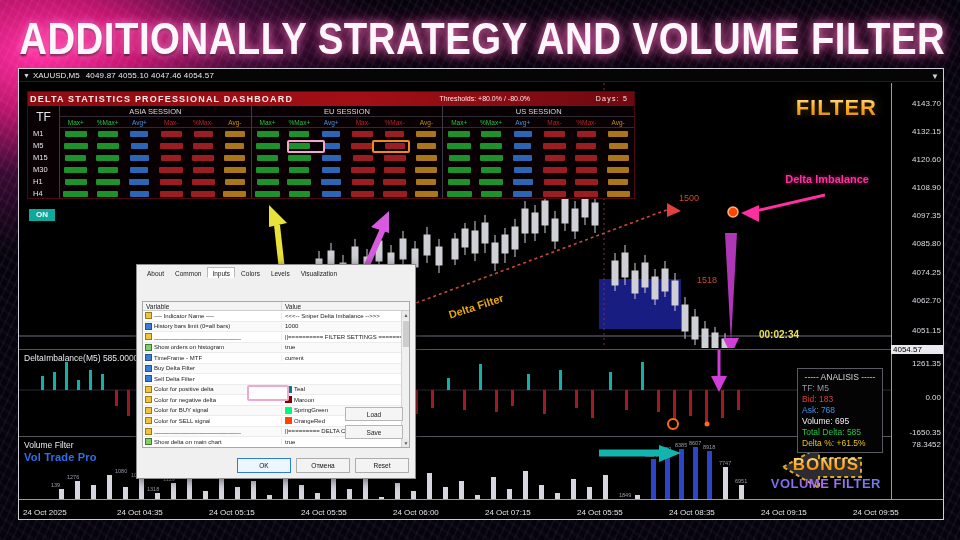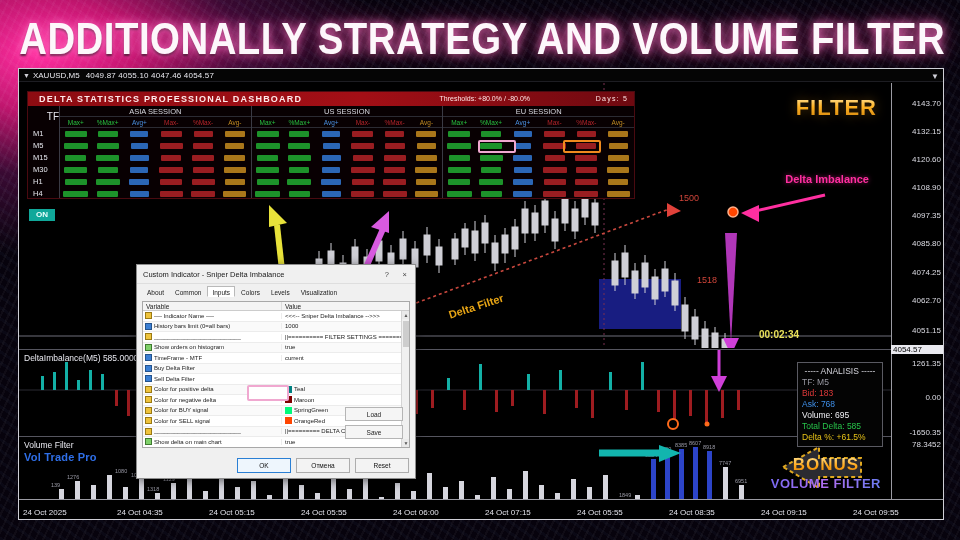--- a/index.html
+++ b/index.html
@@ -77,39 +77,39 @@
   .ttick { position:absolute; bottom:2px; color:#e2e2ea; font-size:8px; white-space:nowrap; }
 
   
   #dash {
     position:absolute; left:8px; top:8px; width:608px; height:108px;
     background:#080002; border:1px solid #4a0a10;
   }
   #dashtitle {
     height:14px; background:linear-gradient(90deg,#8d0c12,#a30f16 55%,#6e0910);
     color:#ffe9ea; font-size:9px; font-weight:bold; line-height:14px;
-    letter-spacing:1.2px; padding-left:11px; position:relative;
+    letter-spacing:1.2px; padding-left:2px; position:relative;
   }
   #dashthresh {
     position:absolute; right:104px; top:0; font-size:7px; font-weight:normal;
     letter-spacing:0; color:#ffe6e6;
   }
   #dashdays { position:absolute; right:6px; top:0; font-size:7px; font-weight:normal; color:#ffe6e6; }
   #dashgrid { position:absolute; left:0; top:14px; right:0; bottom:0; display:flex; }
   .tfcol { width:32px; border-right:1px solid #3a3a44; }
   .sess { flex:1; border-right:1px solid #3a3a44; position:relative; }
   .sess:last-child { border-right:none; }
   .sesshdr {
     height:11px; text-align:center; color:#d8d8e0; font-size:7.5px; line-height:11px;
     border-bottom:1px solid #2b2b33;
   }
   .colhdr { display:flex; height:11px; border-bottom:1px solid #2b2b33; }
   .colhdr span { flex:1; text-align:center; font-size:6.5px; line-height:11px; }
   .ch-g { color:#28c040; } .ch-b { color:#4a8fe0; } .ch-r { color:#b8242b; } .ch-o { color:#c08a22; }
-  .tfhdr { height:22px; color:#e6e6ee; font-size:10px; line-height:22px; text-align:right; }
+  .tfhdr { height:22px; color:#e6e6ee; font-size:12px; line-height:22px; text-align:center; }
   .tfrow { height:12px; color:#e6e6ee; font-size:7.5px; line-height:12px; padding-left:5px; }
   .drow { display:flex; height:12px; align-items:center; }
   .cell { flex:1; display:flex; justify-content:center; }
   .pill { height:6px; border-radius:1px; opacity:.92; }
   .p-g { background:#1f9e2e; } .p-b { background:#2f6fc4; }
   .p-r { background:#a61f24; } .p-o { background:#b8801c; }
   .hl-pink { position:absolute; border:2px solid #f0a8d0; border-radius:2px; }
   .hl-orange { position:absolute; border:2px solid #f08a1e; border-radius:2px; }
 
   #onbtn {
@@ -141,21 +141,21 @@
 
   
   .anno { position:absolute; font-weight:bold; white-space:nowrap; z-index:9; }
   #anno-di { color:#ff2fa0; font-size:11px; text-shadow:0 0 5px rgba(255,47,160,.6); }
   #anno-df { color:#e8a515; font-size:11px; transform:rotate(-18deg); transform-origin:left center;
              text-shadow:0 0 4px rgba(0,0,0,.9); }
   #countdown { color:#e8e05a; font-size:10px; }
 
   
   #analysis {
-    position:absolute; right:60px; top:279px; width:86px;
+    position:absolute; right:60px; top:285px; width:86px;
     background:#040404; border:1px solid #5a5a62; padding:3px 4px;
     font-size:8.5px; line-height:11px; z-index:8;
   }
   #analysis .t { color:#d4d4dc; text-align:center; }
   .a-tf { color:#9a9aa4; } .a-bid { color:#e03a3a; } .a-ask { color:#3f8fe8; }
   .a-vol { color:#f0f0f5; } .a-td { color:#27c44a; } .a-dp { color:#e8c318; }
 
   
   #bonus {
     position:absolute; right:62px; bottom:28px; text-align:center; z-index:8;
@@ -701,20 +701,154 @@
               <div class="cell">
                 <div class="pill p-r" style="width:24px"></div>
               </div>
               <div class="cell">
                 <div class="pill p-o" style="width:23px"></div>
               </div>
             </div>
         </div>
 
         <div class="sess">
+          <div class="sesshdr">EU SESSION</div>
+          <div class="colhdr">
+            <span class="ch-g">Max+</span>
+            <span class="ch-g">%Max+</span>
+            <span class="ch-b">Avg+</span>
+            <span class="ch-r">Max-</span>
+            <span class="ch-r">%Max-</span>
+            <span class="ch-o">Avg-</span>
+          </div>
+          <div class="drow">
+              <div class="cell">
+                <div class="pill p-g" style="width:22px"></div>
+              </div>
+              <div class="cell">
+                <div class="pill p-g" style="width:20px"></div>
+              </div>
+              <div class="cell">
+                <div class="pill p-b" style="width:18px"></div>
+              </div>
+              <div class="cell">
+                <div class="pill p-r" style="width:21px"></div>
+              </div>
+              <div class="cell">
+                <div class="pill p-r" style="width:19px"></div>
+              </div>
+              <div class="cell">
+                <div class="pill p-o" style="width:20px"></div>
+              </div>
+            </div>
+          <div class="drow">
+              <div class="cell">
+                <div class="pill p-g" style="width:24px"></div>
+              </div>
+              <div class="cell">
+                <div class="pill p-g" style="width:22px"></div>
+              </div>
+              <div class="cell">
+                <div class="pill p-b" style="width:17px"></div>
+              </div>
+              <div class="cell">
+                <div class="pill p-r" style="width:23px"></div>
+              </div>
+              <div class="cell">
+                <div class="pill p-r" style="width:20px"></div>
+              </div>
+              <div class="cell">
+                <div class="pill p-o" style="width:19px"></div>
+              </div>
+            </div>
+          <div class="drow">
+              <div class="cell">
+                <div class="pill p-g" style="width:21px"></div>
+              </div>
+              <div class="cell">
+                <div class="pill p-g" style="width:23px"></div>
+              </div>
+              <div class="cell">
+                <div class="pill p-b" style="width:19px"></div>
+              </div>
+              <div class="cell">
+                <div class="pill p-r" style="width:20px"></div>
+              </div>
+              <div class="cell">
+                <div class="pill p-r" style="width:22px"></div>
+              </div>
+              <div class="cell">
+                <div class="pill p-o" style="width:21px"></div>
+              </div>
+            </div>
+          <div class="drow">
+              <div class="cell">
+                <div class="pill p-g" style="width:23px"></div>
+              </div>
+              <div class="cell">
+                <div class="pill p-g" style="width:20px"></div>
+              </div>
+              <div class="cell">
+                <div class="pill p-b" style="width:18px"></div>
+              </div>
+              <div class="cell">
+                <div class="pill p-r" style="width:24px"></div>
+              </div>
+              <div class="cell">
+                <div class="pill p-r" style="width:21px"></div>
+              </div>
+              <div class="cell">
+                <div class="pill p-o" style="width:22px"></div>
+              </div>
+            </div>
+          <div class="drow">
+              <div class="cell">
+                <div class="pill p-g" style="width:22px"></div>
+              </div>
+              <div class="cell">
+                <div class="pill p-g" style="width:24px"></div>
+              </div>
+              <div class="cell">
+                <div class="pill p-b" style="width:20px"></div>
+              </div>
+              <div class="cell">
+                <div class="pill p-r" style="width:22px"></div>
+              </div>
+              <div class="cell">
+                <div class="pill p-r" style="width:23px"></div>
+              </div>
+              <div class="cell">
+                <div class="pill p-o" style="width:20px"></div>
+              </div>
+            </div>
+          <div class="drow">
+              <div class="cell">
+                <div class="pill p-g" style="width:25px"></div>
+              </div>
+              <div class="cell">
+                <div class="pill p-g" style="width:21px"></div>
+              </div>
+              <div class="cell">
+                <div class="pill p-b" style="width:19px"></div>
+              </div>
+              <div class="cell">
+                <div class="pill p-r" style="width:23px"></div>
+              </div>
+              <div class="cell">
+                <div class="pill p-r" style="width:24px"></div>
+              </div>
+              <div class="cell">
+                <div class="pill p-o" style="width:23px"></div>
+              </div>
+            </div>
+          <div class="hl-pink" style="left:35px; top:34px; width:38px; height:13px;"></div>
+          <div class="hl-orange" style="left:120px; top:34px; width:38px; height:13px;"></div>
+        </div>
+
+        <div class="sess">
           <div class="sesshdr">US SESSION</div>
           <div class="colhdr">
             <span class="ch-g">Max+</span>
             <span class="ch-g">%Max+</span>
             <span class="ch-b">Avg+</span>
             <span class="ch-r">Max-</span>
             <span class="ch-r">%Max-</span>
             <span class="ch-o">Avg-</span>
           </div>
           <div class="drow">
@@ -831,169 +965,30 @@
                 <div class="pill p-r" style="width:23px"></div>
               </div>
               <div class="cell">
                 <div class="pill p-r" style="width:24px"></div>
               </div>
               <div class="cell">
                 <div class="pill p-o" style="width:23px"></div>
               </div>
             </div>
         </div>
-
-        <div class="sess">
-          <div class="sesshdr">EU SESSION</div>
-          <div class="colhdr">
-            <span class="ch-g">Max+</span>
-            <span class="ch-g">%Max+</span>
-            <span class="ch-b">Avg+</span>
-            <span class="ch-r">Max-</span>
-            <span class="ch-r">%Max-</span>
-            <span class="ch-o">Avg-</span>
-          </div>
-          <div class="drow">
-              <div class="cell">
-                <div class="pill p-g" style="width:22px"></div>
-              </div>
-              <div class="cell">
-                <div class="pill p-g" style="width:20px"></div>
-              </div>
-              <div class="cell">
-                <div class="pill p-b" style="width:18px"></div>
-              </div>
-              <div class="cell">
-                <div class="pill p-r" style="width:21px"></div>
-              </div>
-              <div class="cell">
-                <div class="pill p-r" style="width:19px"></div>
-              </div>
-              <div class="cell">
-                <div class="pill p-o" style="width:20px"></div>
-              </div>
-            </div>
-          <div class="drow">
-              <div class="cell">
-                <div class="pill p-g" style="width:24px"></div>
-              </div>
-              <div class="cell">
-                <div class="pill p-g" style="width:22px"></div>
-              </div>
-              <div class="cell">
-                <div class="pill p-b" style="width:17px"></div>
-              </div>
-              <div class="cell">
-                <div class="pill p-r" style="width:23px"></div>
-              </div>
-              <div class="cell">
-                <div class="pill p-r" style="width:20px"></div>
-              </div>
-              <div class="cell">
-                <div class="pill p-o" style="width:19px"></div>
-              </div>
-            </div>
-          <div class="drow">
-              <div class="cell">
-                <div class="pill p-g" style="width:21px"></div>
-              </div>
-              <div class="cell">
-                <div class="pill p-g" style="width:23px"></div>
-              </div>
-              <div class="cell">
-                <div class="pill p-b" style="width:19px"></div>
-              </div>
-              <div class="cell">
-                <div class="pill p-r" style="width:20px"></div>
-              </div>
-              <div class="cell">
-                <div class="pill p-r" style="width:22px"></div>
-              </div>
-              <div class="cell">
-                <div class="pill p-o" style="width:21px"></div>
-              </div>
-            </div>
-          <div class="drow">
-              <div class="cell">
-                <div class="pill p-g" style="width:23px"></div>
-              </div>
-              <div class="cell">
-                <div class="pill p-g" style="width:20px"></div>
-              </div>
-              <div class="cell">
-                <div class="pill p-b" style="width:18px"></div>
-              </div>
-              <div class="cell">
-                <div class="pill p-r" style="width:24px"></div>
-              </div>
-              <div class="cell">
-                <div class="pill p-r" style="width:21px"></div>
-              </div>
-              <div class="cell">
-                <div class="pill p-o" style="width:22px"></div>
-              </div>
-            </div>
-          <div class="drow">
-              <div class="cell">
-                <div class="pill p-g" style="width:22px"></div>
-              </div>
-              <div class="cell">
-                <div class="pill p-g" style="width:24px"></div>
-              </div>
-              <div class="cell">
-                <div class="pill p-b" style="width:20px"></div>
-              </div>
-              <div class="cell">
-                <div class="pill p-r" style="width:22px"></div>
-              </div>
-              <div class="cell">
-                <div class="pill p-r" style="width:23px"></div>
-              </div>
-              <div class="cell">
-                <div class="pill p-o" style="width:20px"></div>
-              </div>
-            </div>
-          <div class="drow">
-              <div class="cell">
-                <div class="pill p-g" style="width:25px"></div>
-              </div>
-              <div class="cell">
-                <div class="pill p-g" style="width:21px"></div>
-              </div>
-              <div class="cell">
-                <div class="pill p-b" style="width:19px"></div>
-              </div>
-              <div class="cell">
-                <div class="pill p-r" style="width:23px"></div>
-              </div>
-              <div class="cell">
-                <div class="pill p-r" style="width:24px"></div>
-              </div>
-              <div class="cell">
-                <div class="pill p-o" style="width:23px"></div>
-              </div>
-            </div>
-          <div class="hl-pink" style="left:35px; top:34px; width:38px; height:13px;"></div>
-          <div class="hl-orange" style="left:120px; top:34px; width:38px; height:13px;"></div>
-        </div>
       </div>
     </div>
 
     <div id="onbtn">ON</div>
     <div id="wm">FILTER</div>
 
   </div>
 </div>
 
 <div id="dlg">
-  <div id="dlgtitle">
-    <span>Custom Indicator - Sniper Delta Imbalance</span>
-    <span class="q">?</span>
-    <span class="x">×</span>
-  </div>
   <div id="dlgtabs">
     <div class="dtab">About</div>
     <div class="dtab">Common</div>
     <div class="dtab active">Inputs</div>
     <div class="dtab">Colors</div>
     <div class="dtab">Levels</div>
     <div class="dtab">Visualization</div>
   </div>
 
   <div id="dlgbody">

